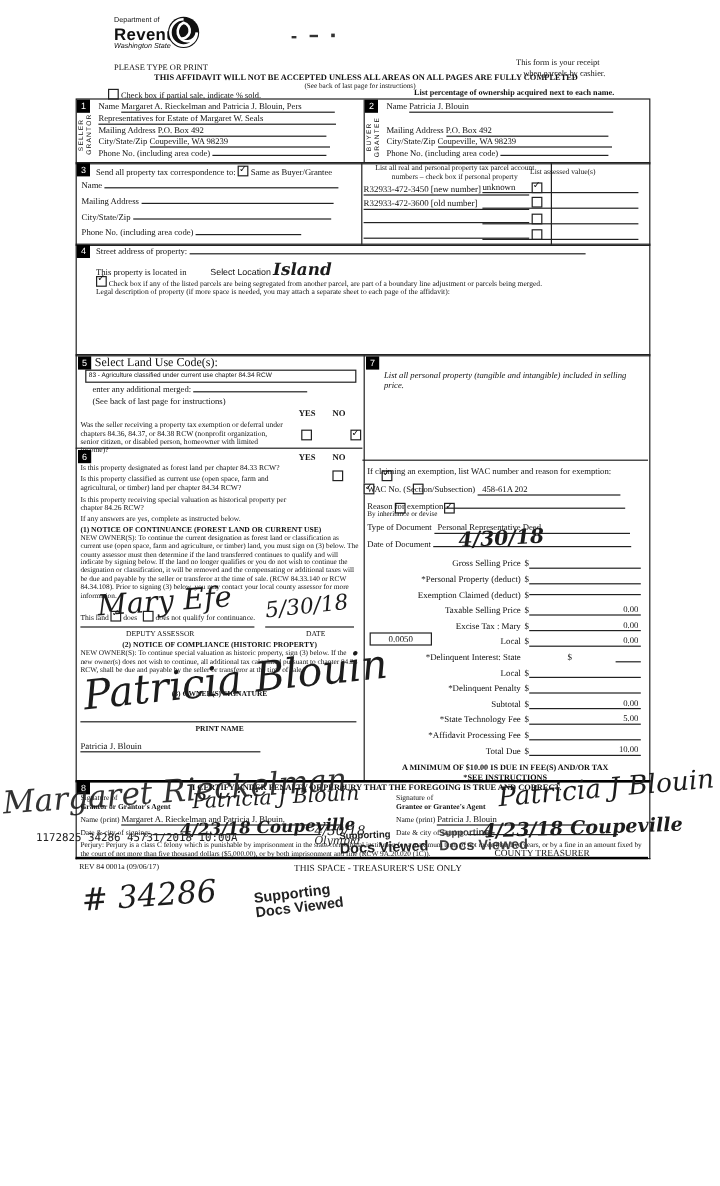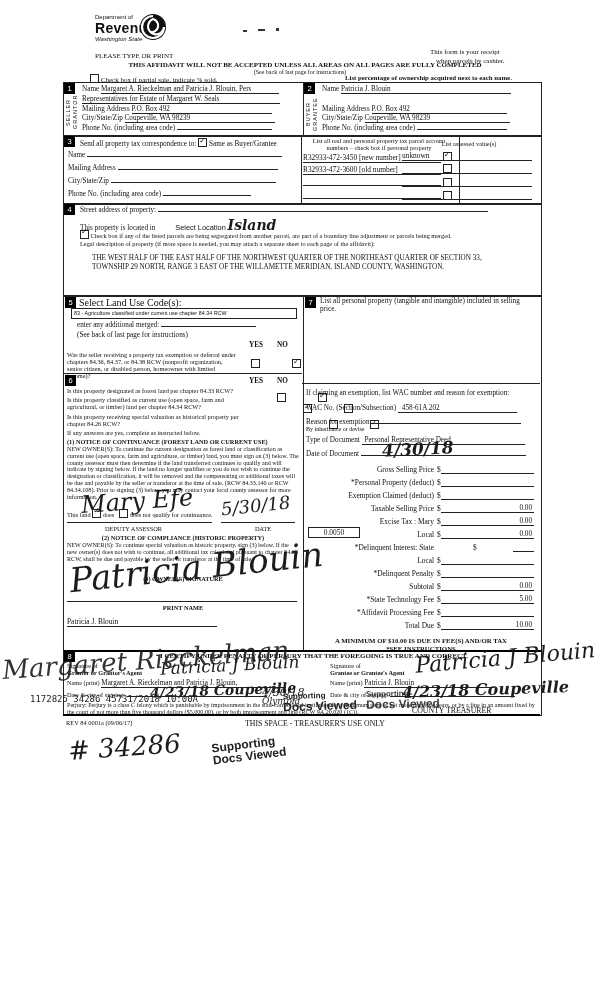--- a/index.html
+++ b/index.html
@@ -178,21 +178,20 @@
   <div class="abs sm" style="left:80px;top:217px;">
     <span>This property is located in</span>
     <span style="margin-left:18px;font-family:'Liberation Sans',sans-serif;font-size:7.4px;">Select Location</span>
     <span class="hw" style="font-size:14px;font-weight:bold;">Island</span>
   </div>
   <div class="abs tiny" style="left:80px;top:230px;width:440px;">
     <span class="cb"><span class="mk">✓</span></span>
     <span>Check box if any of the listed parcels are being segregated from another parcel, are part of a boundary line adjustment or parcels being merged.</span>
   </div>
   <div class="abs tiny" style="left:80px;top:240px;width:440px;">Legal description of property (if more space is needed, you may attach a separate sheet to each page of the affidavit):</div>
-  <div class="abs" style="left:92px;top:254px;width:420px;font-size:7.2px;line-height:1.3;">THE WEST HALF OF THE EAST HALF OF THE NORTHWEST QUARTER OF THE NORTHEAST QUARTER OF SECTION 33, TOWNSHIP 29 NORTH, RANGE 3 EAST OF THE WILLAMETTE MERIDIAN, ISLAND COUNTY, WASHINGTON.</div>
 
   <div class="box" style="left:63px;top:295px;width:477px;height:355px;">
     <div class="abs" style="left:239px;top:0;bottom:0;border-left:1px solid #222;"></div>
   </div>
 
   <div class="abs" style="left:63px;top:295px;width:239px;height:355px;">
     <div class="numbox" style="left:2px;top:2px;">5</div>
     <div class="abs md" style="left:16px;top:2px;">Select Land Use Code(s):</div>
     <div class="abs" style="left:8px;top:13px;width:222px;height:9px;border:1px solid #222;font-size:5.4px;line-height:9px;padding-left:2px;font-family:'Liberation Sans',sans-serif;overflow:hidden;">83 - Agriculture classified under current use chapter 84.34 RCW</div>
     <div class="abs sm" style="left:14px;top:26px;">
@@ -248,21 +247,21 @@
     <span class="hw abs" style="left:6px;top:252px;font-size:34px;transform:rotate(-6deg);">Patricia Blouin</span>
     <div class="fline" style="left:4px;top:300px;width:230px;height:6px;"></div>
     <div class="abs tiny b ctr" style="left:4px;top:309px;width:232px;">PRINT NAME</div>
     <div class="abs" style="left:4px;top:322px;font-size:7.4px;">
       <span class="uline" style="width:150px;">Patricia J. Blouin</span>
     </div>
   </div>
 
   <div class="abs" style="left:302px;top:295px;width:238px;height:355px;">
     <div class="numbox" style="left:3px;top:2px;">7</div>
-    <div class="abs sm" style="left:18px;top:2px;width:212px;">List all  personal property (tangible and intangible) included in selling price.</div>
+    <div class="abs sm" style="left:18px;top:14px;width:212px;font-style:italic;">List all  personal property (tangible and intangible) included in selling price.</div>
 
     <div class="abs" style="left:0;top:88px;width:238px;border-top:1px solid #222;"></div>
     <div class="abs sm" style="left:4px;top:94px;width:230px;">If claiming an exemption, list WAC number and reason for exemption:</div>
     <div class="abs sm" style="left:4px;top:109px;">
       <span>WAC No. (Section/Subsection)</span>
       <span class="uline" style="width:115px;padding-left:4px;">458-61A 202</span>
     </div>
     <div class="abs sm" style="left:4px;top:123px;">
       <span>Reason for exemption</span>
       <span class="uline" style="width:150px;"></span>
@@ -282,21 +281,21 @@
     <div class="feerow" style="top:170px;">
       <span class="feelabel">Gross Selling Price</span>
       <span class="dollar">$</span>
       <span class="feeline"></span>
     </div>
     <div class="feerow" style="top:183px;">
       <span class="feelabel">*Personal Property (deduct)</span>
       <span class="dollar">$</span>
       <span class="feeline"></span>
     </div>
-    <div class="feerow" style="top:196px;">
+    <div class="feerow" style="top:196px;align-items:center;">
       <span class="feelabel">Exemption Claimed (deduct)</span>
       <span class="dollar">$</span>
       <span class="feeline"></span>
     </div>
     <div class="feerow" style="top:209px;">
       <span class="feelabel">Taxable Selling Price</span>
       <span class="dollar">$</span>
       <span class="feeline">0.00</span>
     </div>
     <div class="feerow" style="top:222px;">

